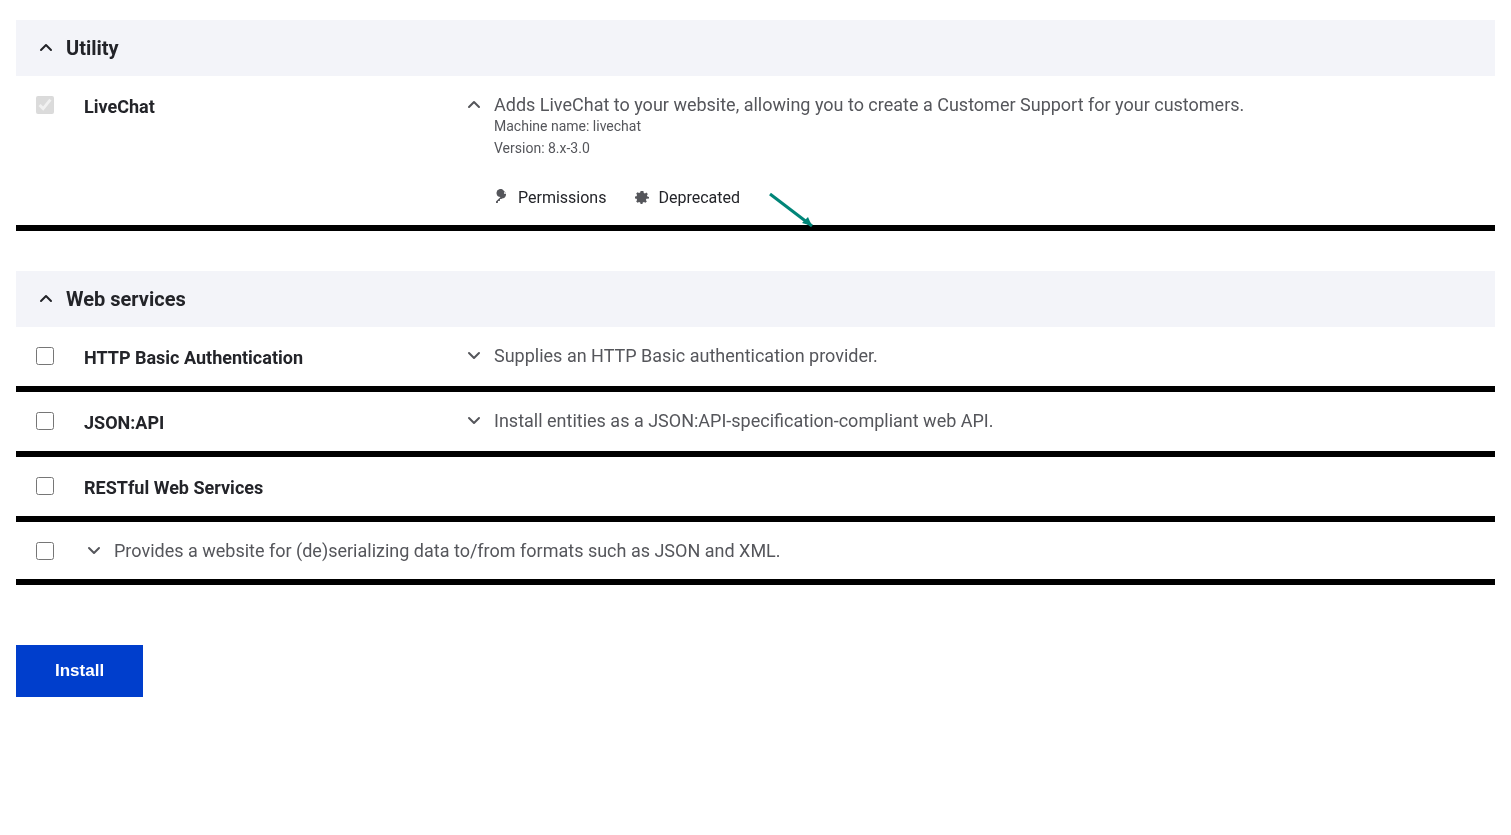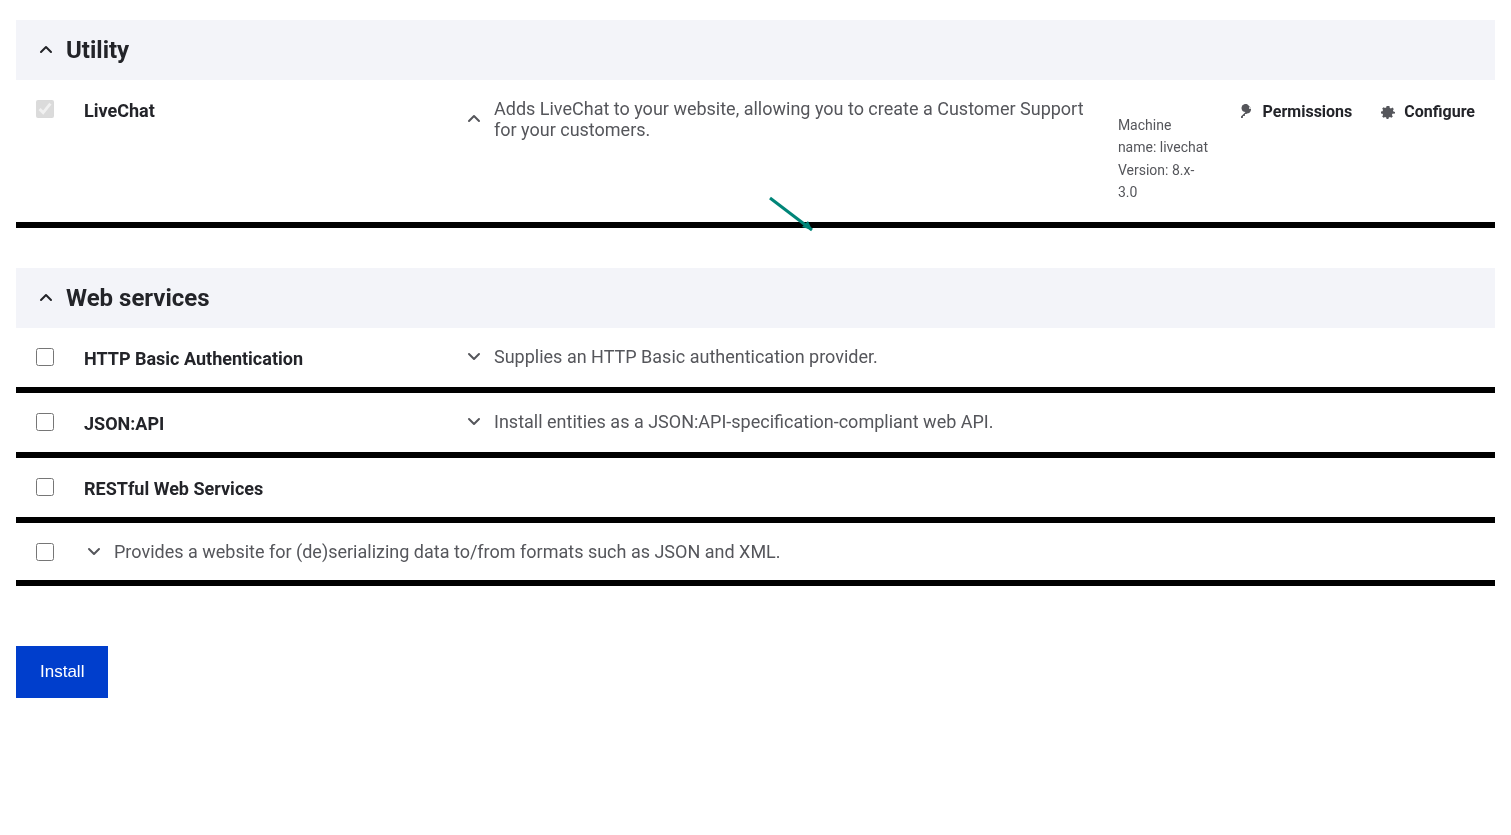--- a/index.html
+++ b/index.html
@@ -11,21 +11,21 @@
     }
     .section {
       margin-bottom: 40px;
     }
     .section-header {
       background: #f3f4f9;
       padding: 16px 20px;
       display: flex;
       align-items: center;
       font-weight: 700;
-      font-size: 24px;
+      font-size: 20px;
       cursor: pointer;
     }
     .chev {
       display: inline-flex;
       align-items: center;
       justify-content: center;
       width: 20px;
       height: 20px;
       margin-right: 10px;
     }
@@ -57,70 +57,69 @@
     }
     .name-cell .deprecated-link {
       color: #003ecc;
       text-decoration: underline;
       font-weight: 700;
     }
     .desc-cell {
       flex: 1;
       display: flex;
       align-items: flex-start;
-      flex-direction: row;
+      flex-direction: column;
       font-size: 18px;
       color: #55565b;
     }
     .desc-top {
       display: flex;
       align-items: center;
       gap: 10px;
       width: 100%;
     }
     .desc-chev {
       display: inline-flex;
       align-items: center;
       justify-content: center;
       width: 20px;
       height: 20px;
       flex-shrink: 0;
       cursor: pointer;
     }
     .expanded-info {
-      margin-top: 16px;
       margin-left: 30px;
       font-size: 14px;
       color: #55565b;
       line-height: 1.6;
     }
     .action-links {
-      margin-top: 4px;
+      margin-top: 28px;
       margin-left: 30px;
       display: flex;
       gap: 28px;
       align-items: center;
       font-size: 16px;
-      font-weight: 700;
+      font-weight: 400;
       color: #232429;
     }
     .action-link {
       display: inline-flex;
       align-items: center;
       gap: 8px;
       cursor: pointer;
     }
     .action-link svg { display: block; }
     .install-btn {
       background: #003ecc;
       color: #fff;
       border: none;
-      font-weight: 400;
+      font-weight: 700;
       font-size: 17px;
-      padding: 16px 24px;
+      padding: 16px 39px;
       cursor: pointer;
       margin-top: 20px;
     }
     .arrow-pointer {
       position: absolute;
       pointer-events: none;
     }
   </style>
 </head>
 <body>
@@ -166,21 +165,21 @@
               </svg>
           </span>
           <span>Permissions</span>
         </span>
         <span class="action-link">
           <span>
             <svg width="16" height="16" viewBox="0 0 16 16">
                 <path d="M8 5a3 3 0 1 0 0 6 3 3 0 0 0 0-6zm7 3l-1.6-.4a5.6 5.6 0 0 0-.5-1.2l.9-1.4-1.4-1.4-1.4.9a5.6 5.6 0 0 0-1.2-.5L9.4 2H6.6l-.4 1.6c-.4.1-.8.3-1.2.5l-1.4-.9L2.2 4.6l.9 1.4c-.2.4-.4.8-.5 1.2L1 7.6v1.8l1.6.4c.1.4.3.8.5 1.2l-.9 1.4 1.4 1.4 1.4-.9c.4.2.8.4 1.2.5l.4 1.6h1.8l.4-1.6c.4-.1.8-.3 1.2-.5l1.4.9 1.4-1.4-.9-1.4c.2-.4.4-.8.5-1.2L15 9.4V7.6z" fill="#55565b"></path>
               </svg>
           </span>
-          <span>Configure</span>
+          <span>Deprecated</span>
         </span>
       </div>
 
       <svg class="arrow-pointer" style="left:752px; top:116px;" width="50" height="40" viewBox="0 0 50 40">
         <path d="M2 2 L44 34" stroke="#008578" stroke-width="3" fill="none"></path>
         <path d="M44 34 L34 31 L40 25 Z" fill="#008578"></path>
       </svg>
     </div>
   </div>
 </div>

